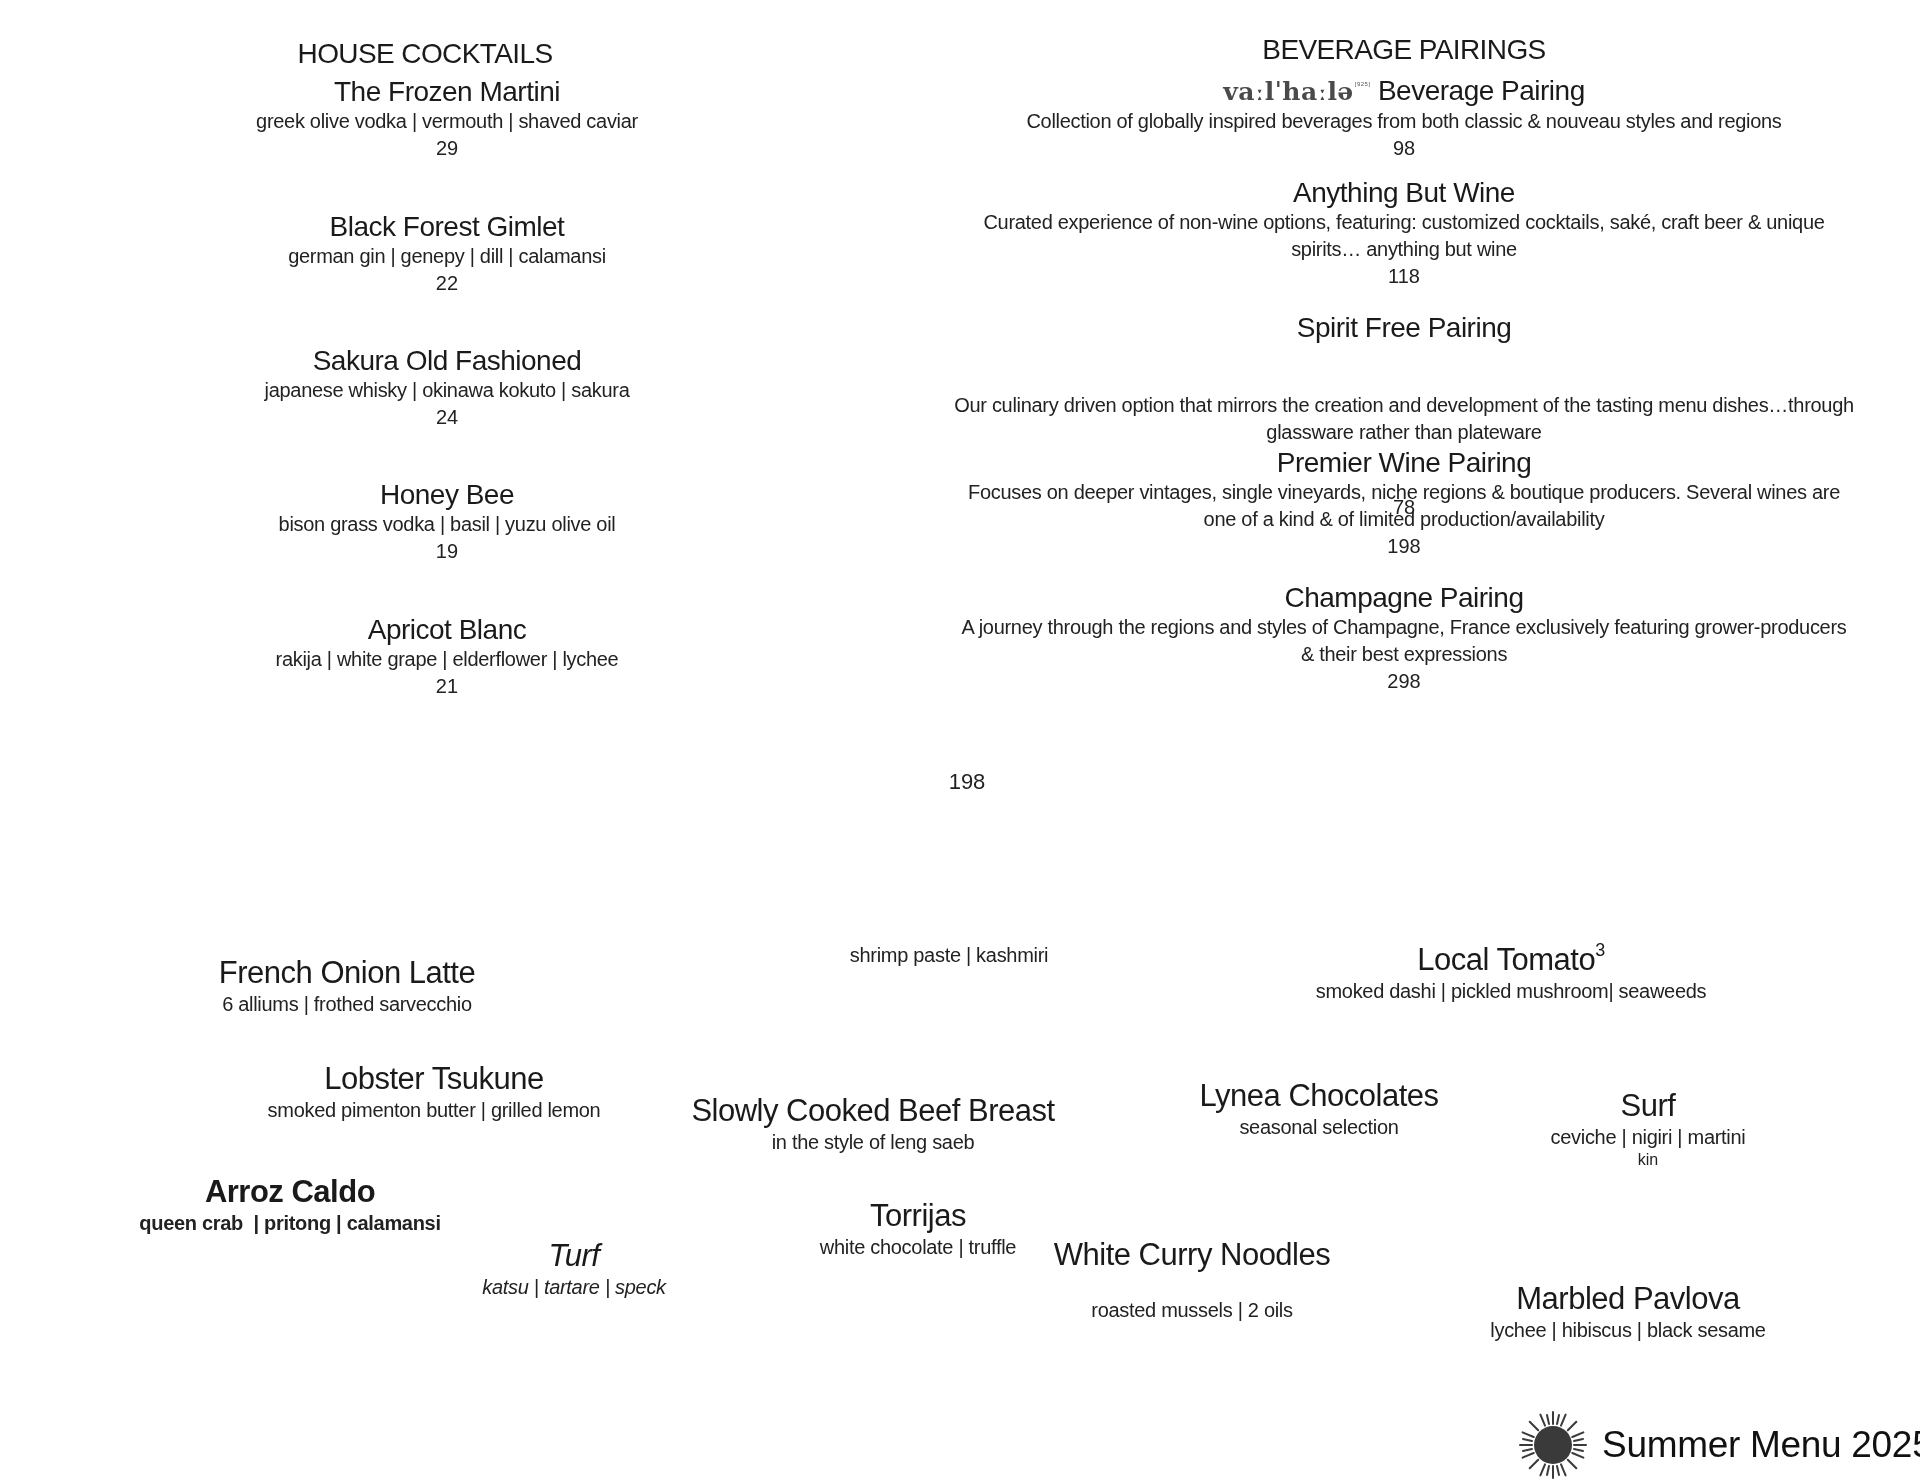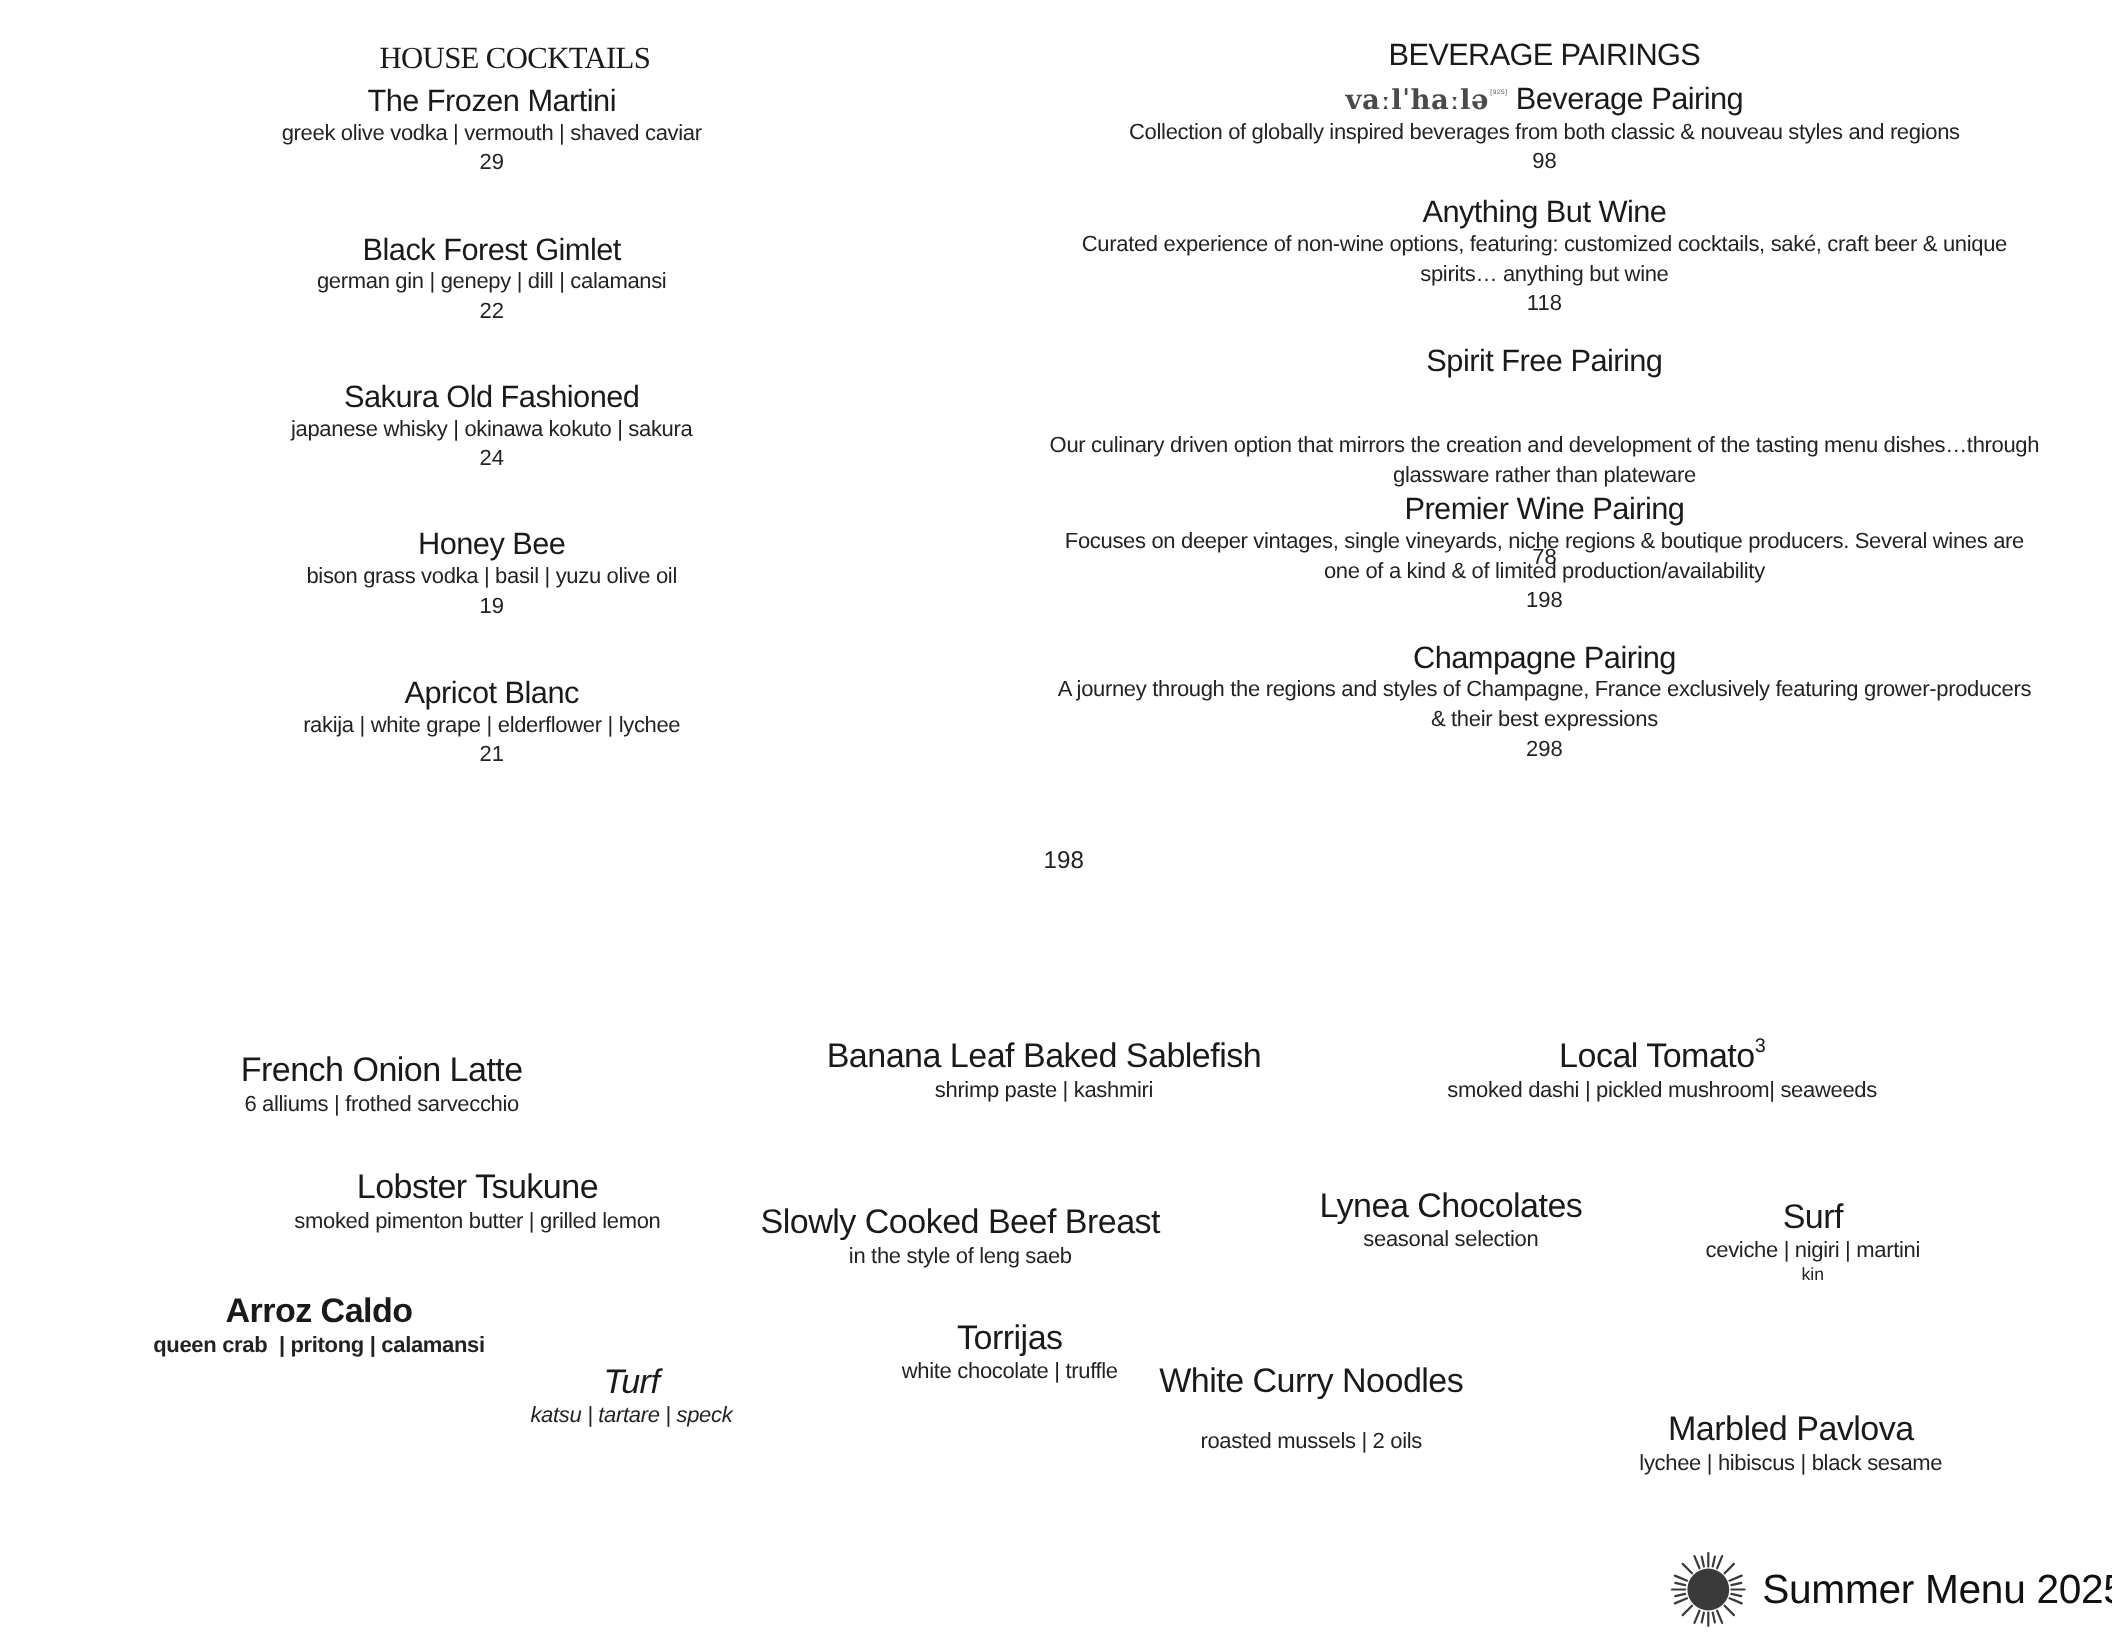--- a/index.html
+++ b/index.html
@@ -34,21 +34,21 @@
   .course-sub { font-size: 20px; letter-spacing: -0.3px; line-height: 26px; color: #222; }
   .course-note { font-size: 16px; line-height: 20px; color: #222; }
   .course-title sup { font-size: 18px; vertical-align: 14px; line-height: 0; }
 
   .footer { display: flex; align-items: center; }
   .footer-text { font-size: 37px; letter-spacing: -0.3px; color: #111; margin-left: 14px; }
 </style>
 </head>
 <body>
 
-<div class="abs centered section-heading" style="left:468px; top:38px;font-family:Liberation Serif, serif;">HOUSE COCKTAILS</div>
+<div class="abs centered section-heading" style="left:425px; top:38px;">HOUSE COCKTAILS</div>
 
 <div class="abs centered block" style="left:447px; top:76px;">
   <div class="item-title">The Frozen Martini</div>
   <div class="item-sub">greek olive vodka | vermouth | shaved caviar</div>
   <div class="item-price">29</div>
 </div>
 
 <div class="abs centered block" style="left:447px; top:211px;">
   <div class="item-title">Black Forest Gimlet</div>
   <div class="item-sub">german gin | genepy | dill | calamansi</div>
@@ -111,21 +111,20 @@
 <div class="abs centered block" style="left:967px; top:768px;">
   <div class="item-price" style="font-size:22px;">198</div>
 </div>
 
 <div class="abs centered block" style="left:347px; top:955px;">
   <div class="course-title">French Onion Latte</div>
   <div class="course-sub">6 alliums | frothed sarvecchio</div>
 </div>
 
 <div class="abs centered block" style="left:949px; top:942px;">
-  <div class="course-title">Banana Leaf Baked Sablefish</div>
   <div class="course-sub">shrimp paste | kashmiri</div>
 </div>
 
 <div class="abs centered block" style="left:1511px; top:942px;">
   <div class="course-title"><span>Local Tomato</span><sup>3</sup></div>
   <div class="course-sub">smoked dashi | pickled mushroom| seaweeds</div>
 </div>
 
 <div class="abs centered block" style="left:434px; top:1061px;">
   <div class="course-title">Lobster Tsukune</div>

